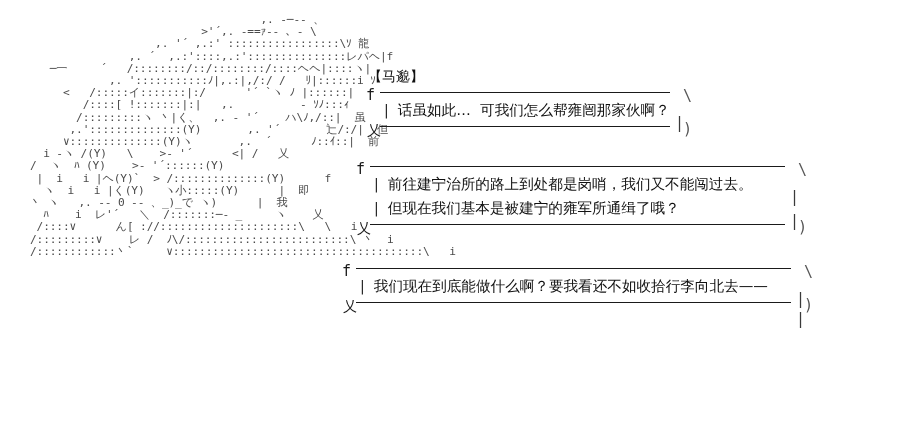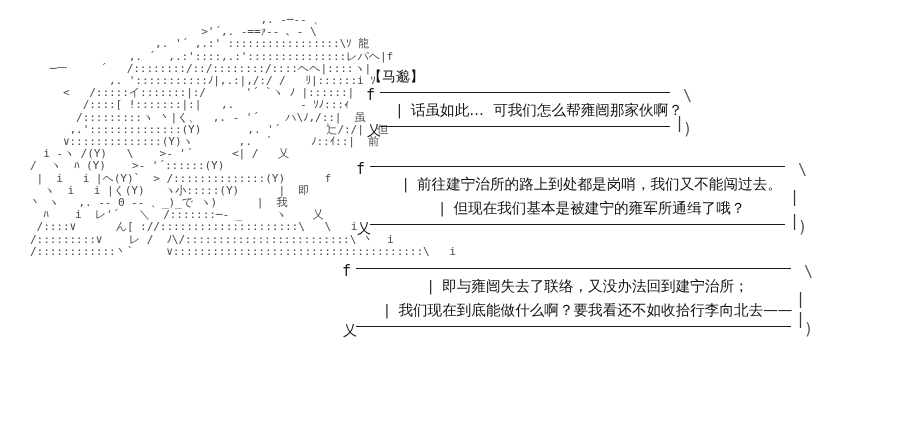--- a/index.html
+++ b/index.html
@@ -93,21 +93,20 @@
     right: 12px;
     font-family: "DejaVu Sans Mono", "Liberation Mono", monospace;
     font-size: 15px;
     line-height: 15px;
     color: #3a3a3a;
   }
 
   .bubble .lines {
     position: relative;
     padding: 6px 0 5px 0;
-    text-align: center;
   }
   .bubble .line {
     display: block;
     white-space: pre;
     font-size: 14.6px;
     line-height: 24px;
     height: 24px;
     padding-left: 16px;
   }
   .bubble .line .bar {
@@ -177,21 +176,20 @@
     <span class="corner c-bl">乂</span>
     <span class="corner c-br">)</span>
     <div class="rule-bottom"></div>
   </div>
 
   <div class="bubble" id="bubble-3">
     <div class="rule-top"></div>
     <span class="corner c-tl">f</span>
     <span class="corner c-tr">\</span>
     <div class="lines">
-      <span class="line"><span class="bar">|</span><span>即与雍闿失去了联络，又没办法回到建宁治所；</span></span>
       <span class="line"><span class="bar">|</span><span>我们现在到底能做什么啊？要我看还不如收拾行李向北去——</span></span>
     </div>
     <span class="edge-r" style="top:24px;">|</span>
     <span class="edge-r" style="top:44px;">|</span>
     <span class="corner c-bl">乂</span>
     <span class="corner c-br">)</span>
     <div class="rule-bottom"></div>
   </div>
 
 </div>

